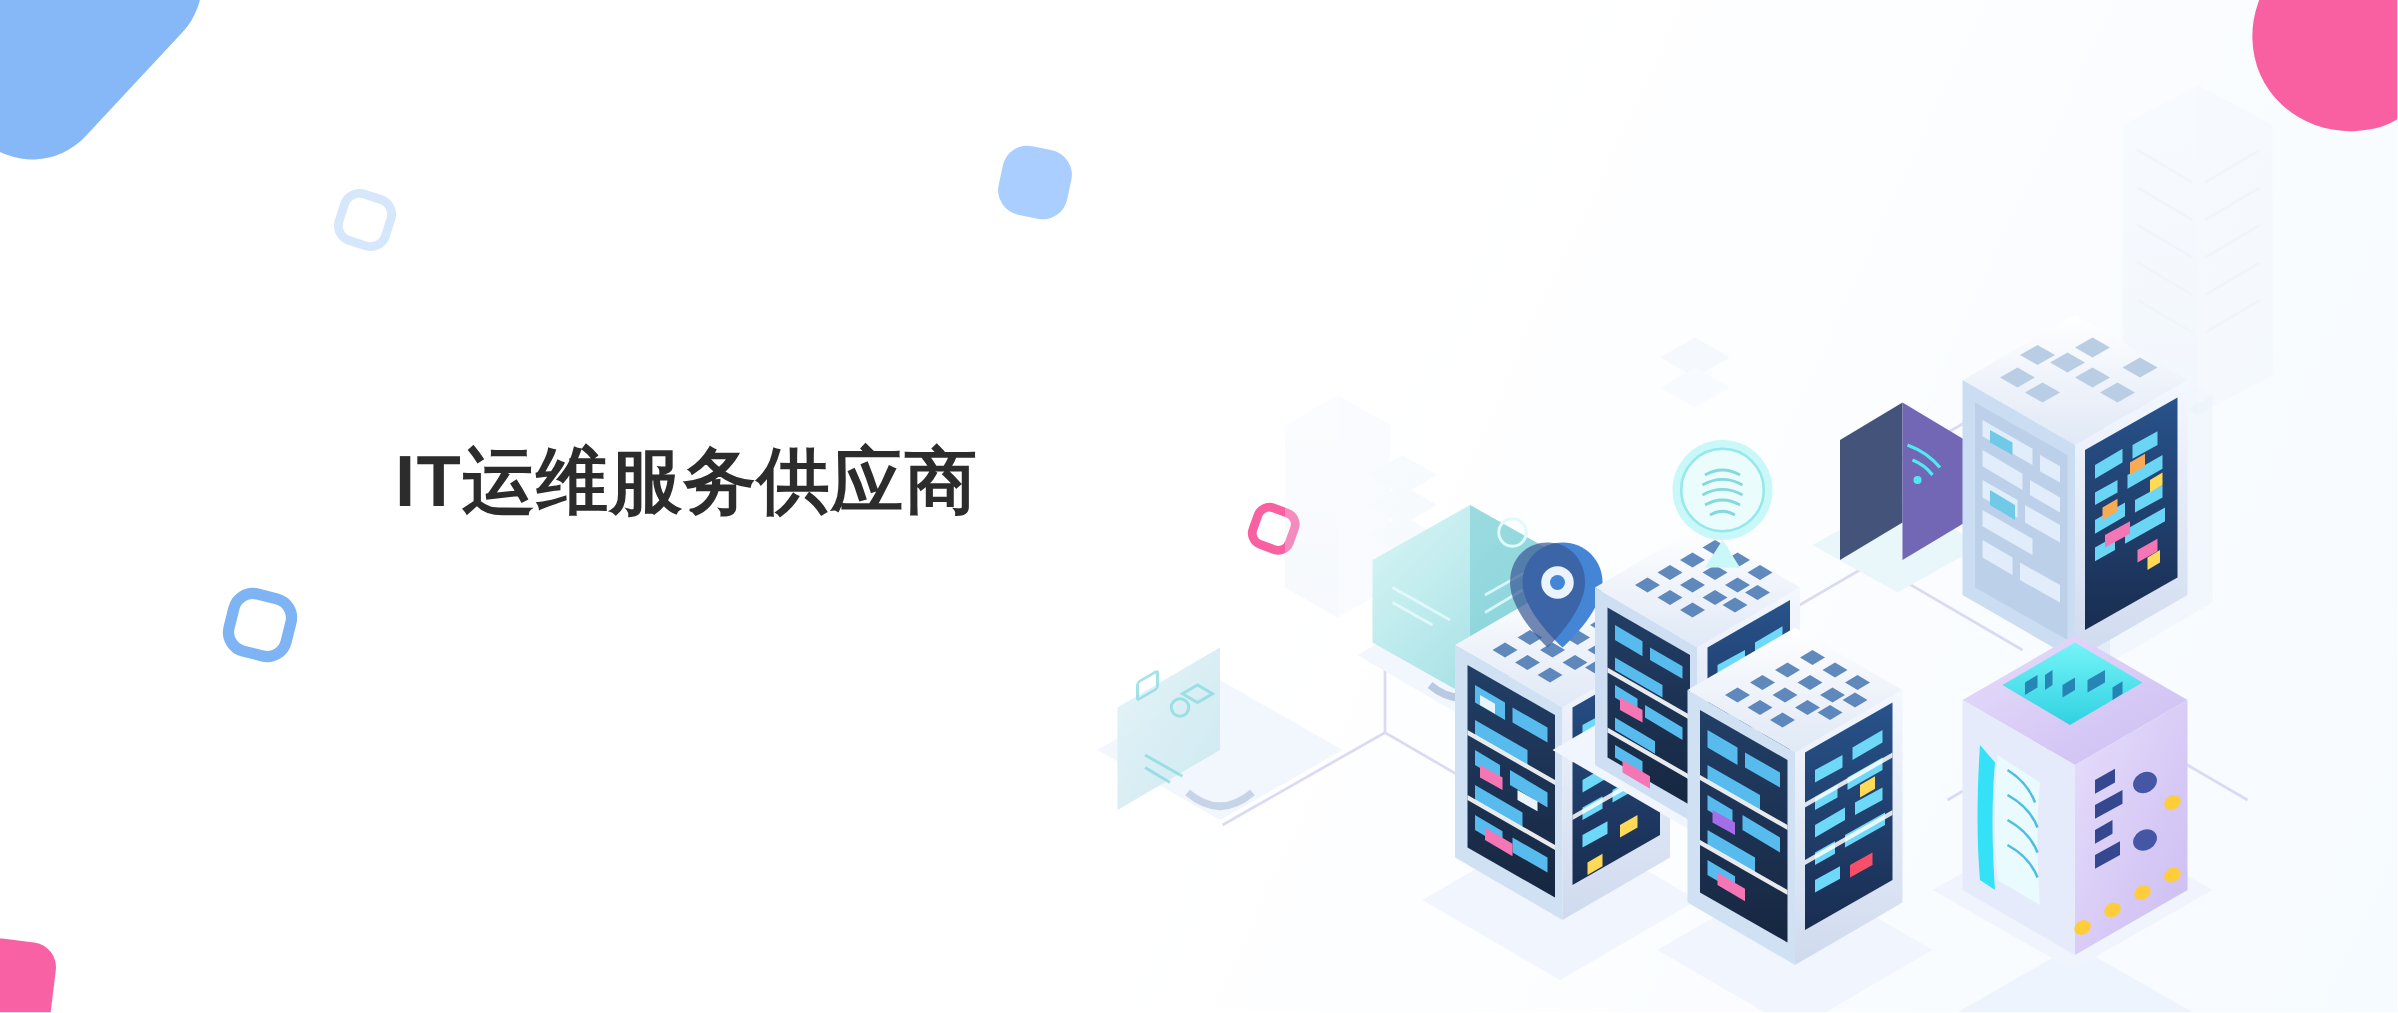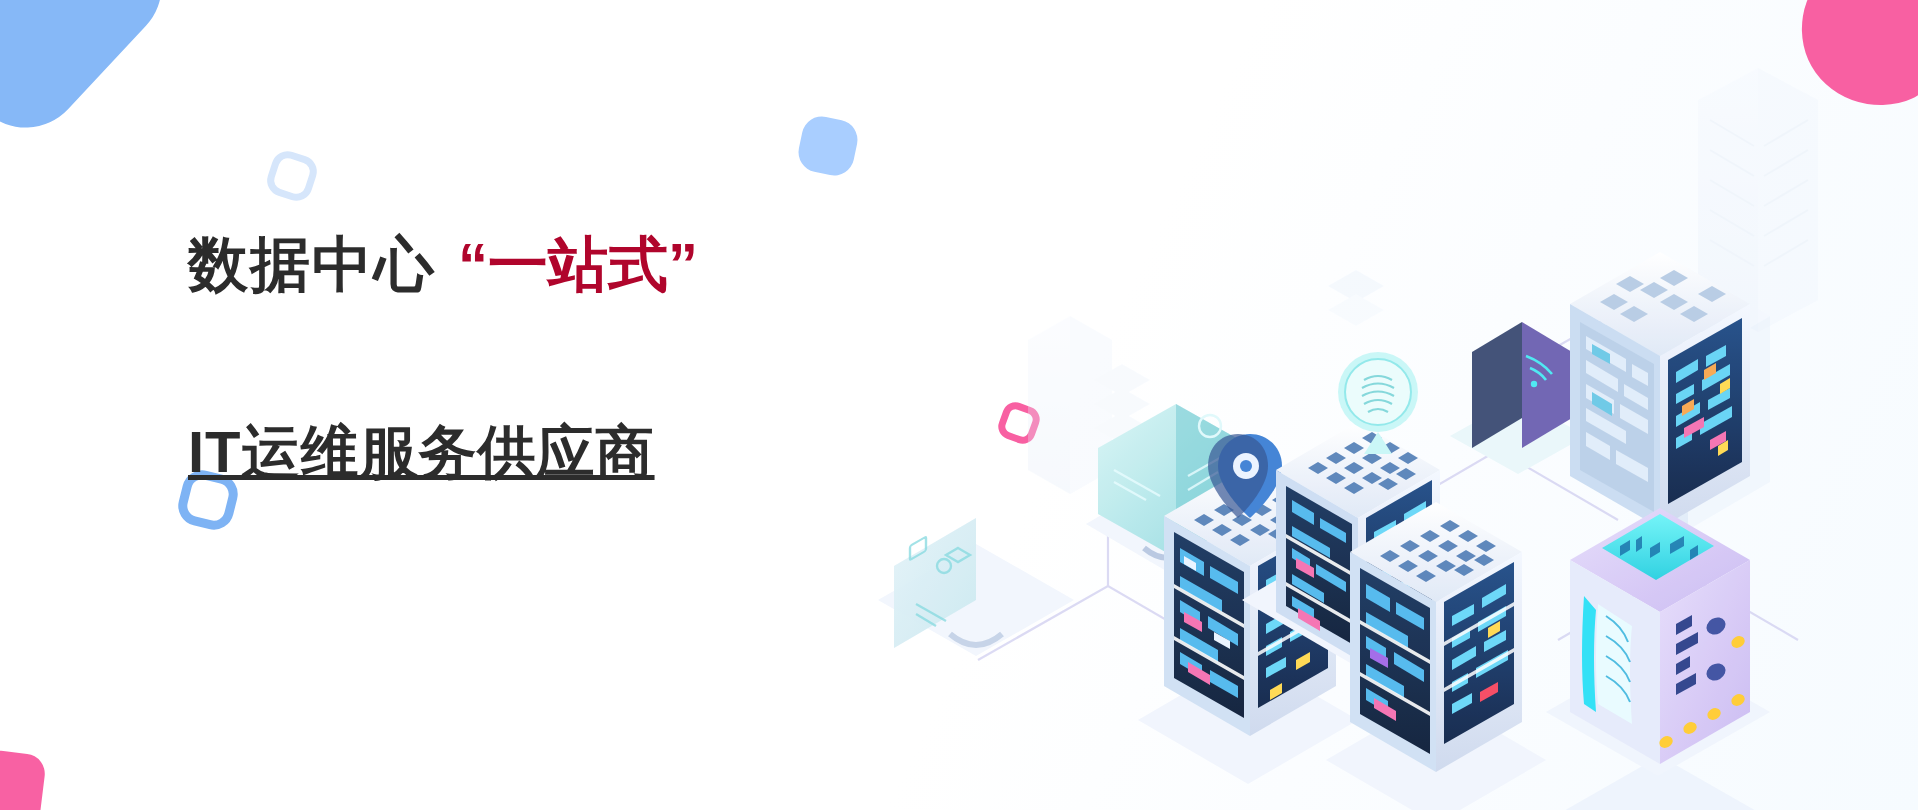--- a/index.html
+++ b/index.html
@@ -106,27 +106,27 @@
     letter-spacing: 2px;
     white-space: nowrap;
   }
   .headline-1 .accent {
     color: #b0052c;
     margin-left: 22px;
     letter-spacing: 0px;
   }
   .headline-2 {
     margin-top: 122px;
+    margin-left: 128px;
     font-size: 58px;
     font-weight: bold;
     color: #2c2c2c;
     letter-spacing: 1px;
     line-height: 1.1;
     white-space: nowrap;
-    text-decoration: underline;
   }
 
   
   .illus {
     position: absolute;
     right: 0;
     top: 0;
     width: 1060px;
     height: 810px;
     pointer-events: none;
@@ -618,19 +618,16 @@
       <g fill="#ffffff" opacity=".85">
         <polygon points="586,642 656,602 656,606 586,646"></polygon>
         <polygon points="586,688 656,648 656,652 586,692"></polygon>
       </g>
     </g>
 
     <rect x="0" y="0" width="1060" height="810" fill="#ffffff" opacity="0.05"></rect>
   </svg>
 
   <div class="copy">
-    <div class="headline-1">
-      <span>数据中心</span><span class="accent">“一站式”</span>
-    </div>
     <div class="headline-2">IT运维服务供应商</div>
   </div>
 
 </div>
 
 </body></html>

